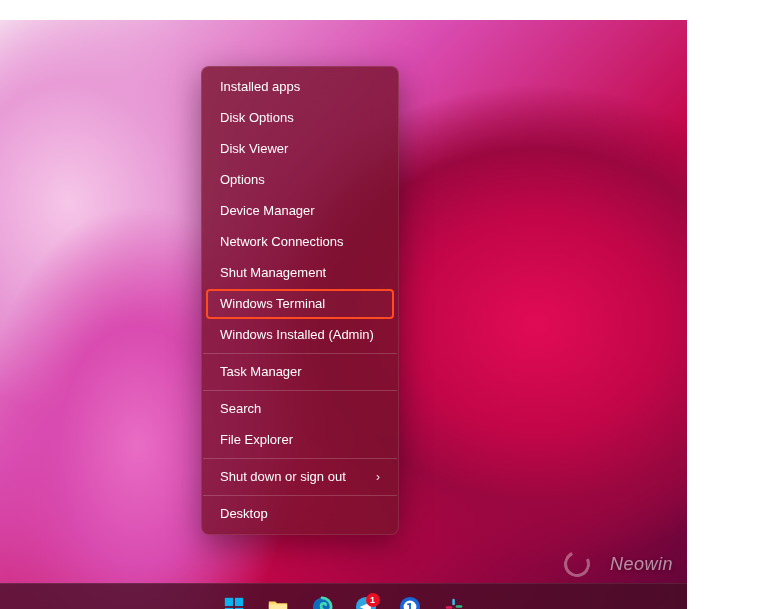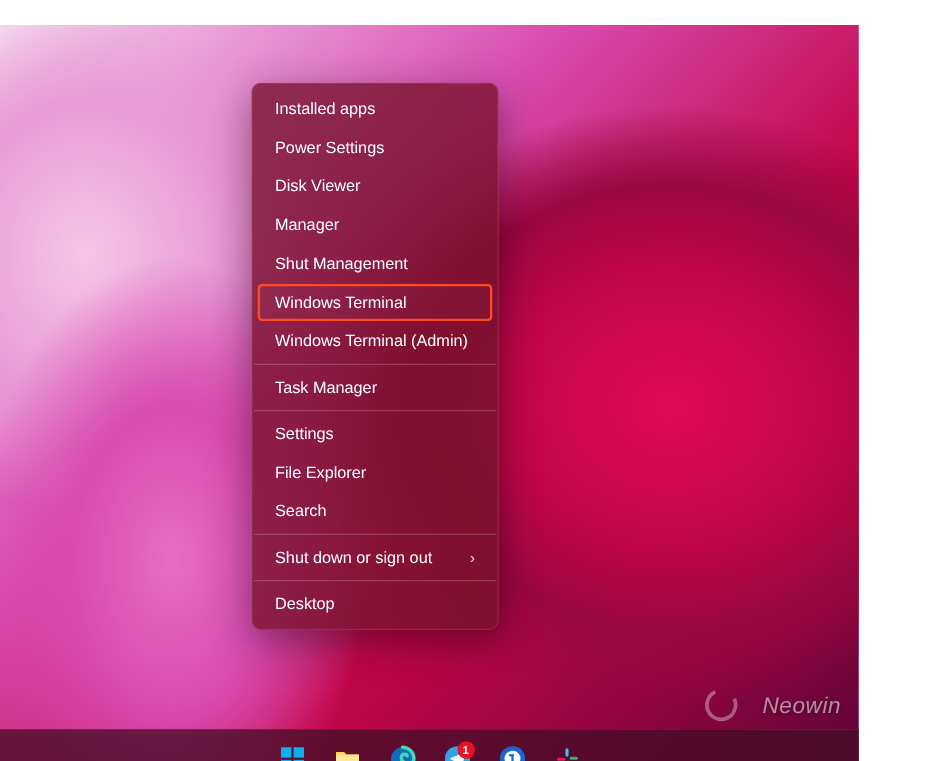--- a/index.html
+++ b/index.html
@@ -74,50 +74,53 @@
 </head>
 <body>
 
 <div class="desktop">
 
   <div class="context-menu" id="context-menu">
       <div class="menu-item">
         <span>Installed apps</span>
       </div>
       <div class="menu-item">
-        <span>Power Settings</span>
+        <span>Disk Options</span>
       </div>
       <div class="menu-item">
         <span>Disk Viewer</span>
       </div>
       <div class="menu-item">
-        <span>Manager</span>
+        <span>Options</span>
+      </div>
+      <div class="menu-item">
+        <span>Device Manager</span>
+      </div>
+      <div class="menu-item">
+        <span>Network Connections</span>
       </div>
       <div class="menu-item">
         <span>Shut Management</span>
       </div>
       <div class="menu-item highlighted">
         <span>Windows Terminal</span>
       </div>
       <div class="menu-item">
-        <span>Windows Terminal (Admin)</span>
+        <span>Windows Installed (Admin)</span>
       </div>
       <div class="menu-separator"></div>
       <div class="menu-item">
         <span>Task Manager</span>
       </div>
       <div class="menu-separator"></div>
       <div class="menu-item">
-        <span>Settings</span>
+        <span>Search</span>
       </div>
       <div class="menu-item">
         <span>File Explorer</span>
-      </div>
-      <div class="menu-item">
-        <span>Search</span>
       </div>
       <div class="menu-separator"></div>
       <div class="menu-item">
         <span>Shut down or sign out</span>
         <span class="chevron">›</span>
       </div>
       <div class="menu-separator"></div>
       <div class="menu-item">
         <span>Desktop</span>
       </div>

